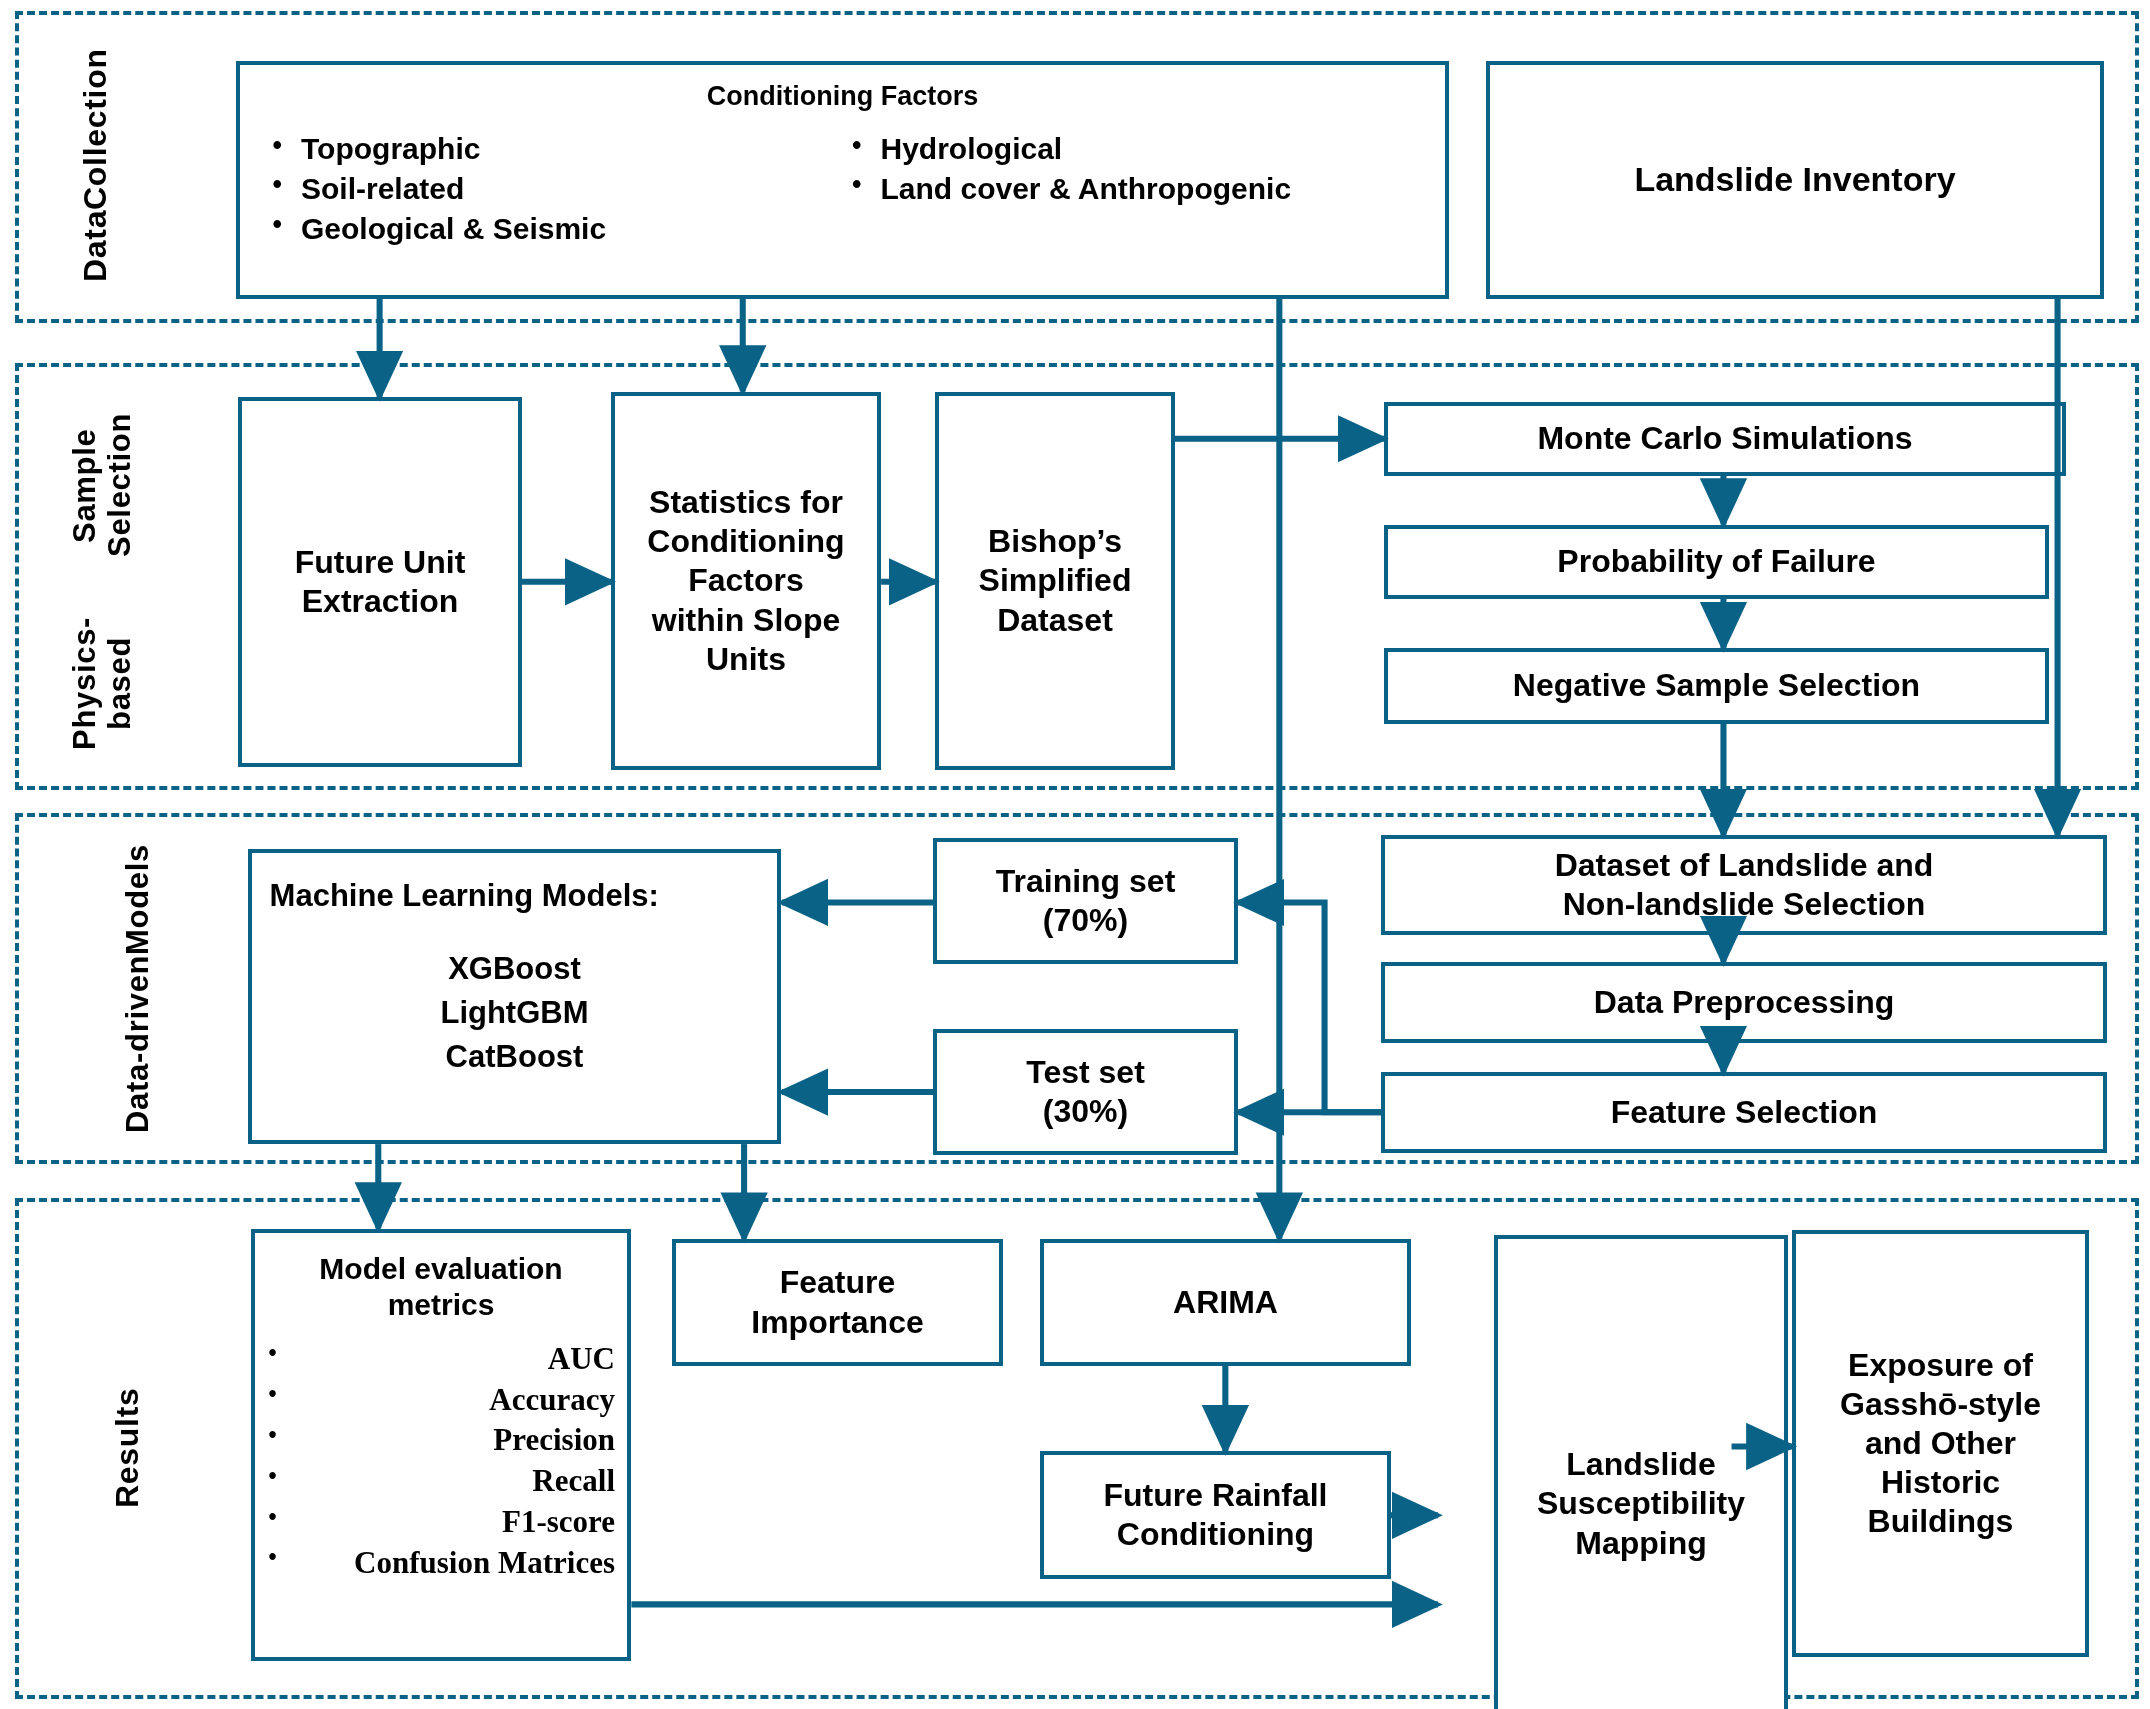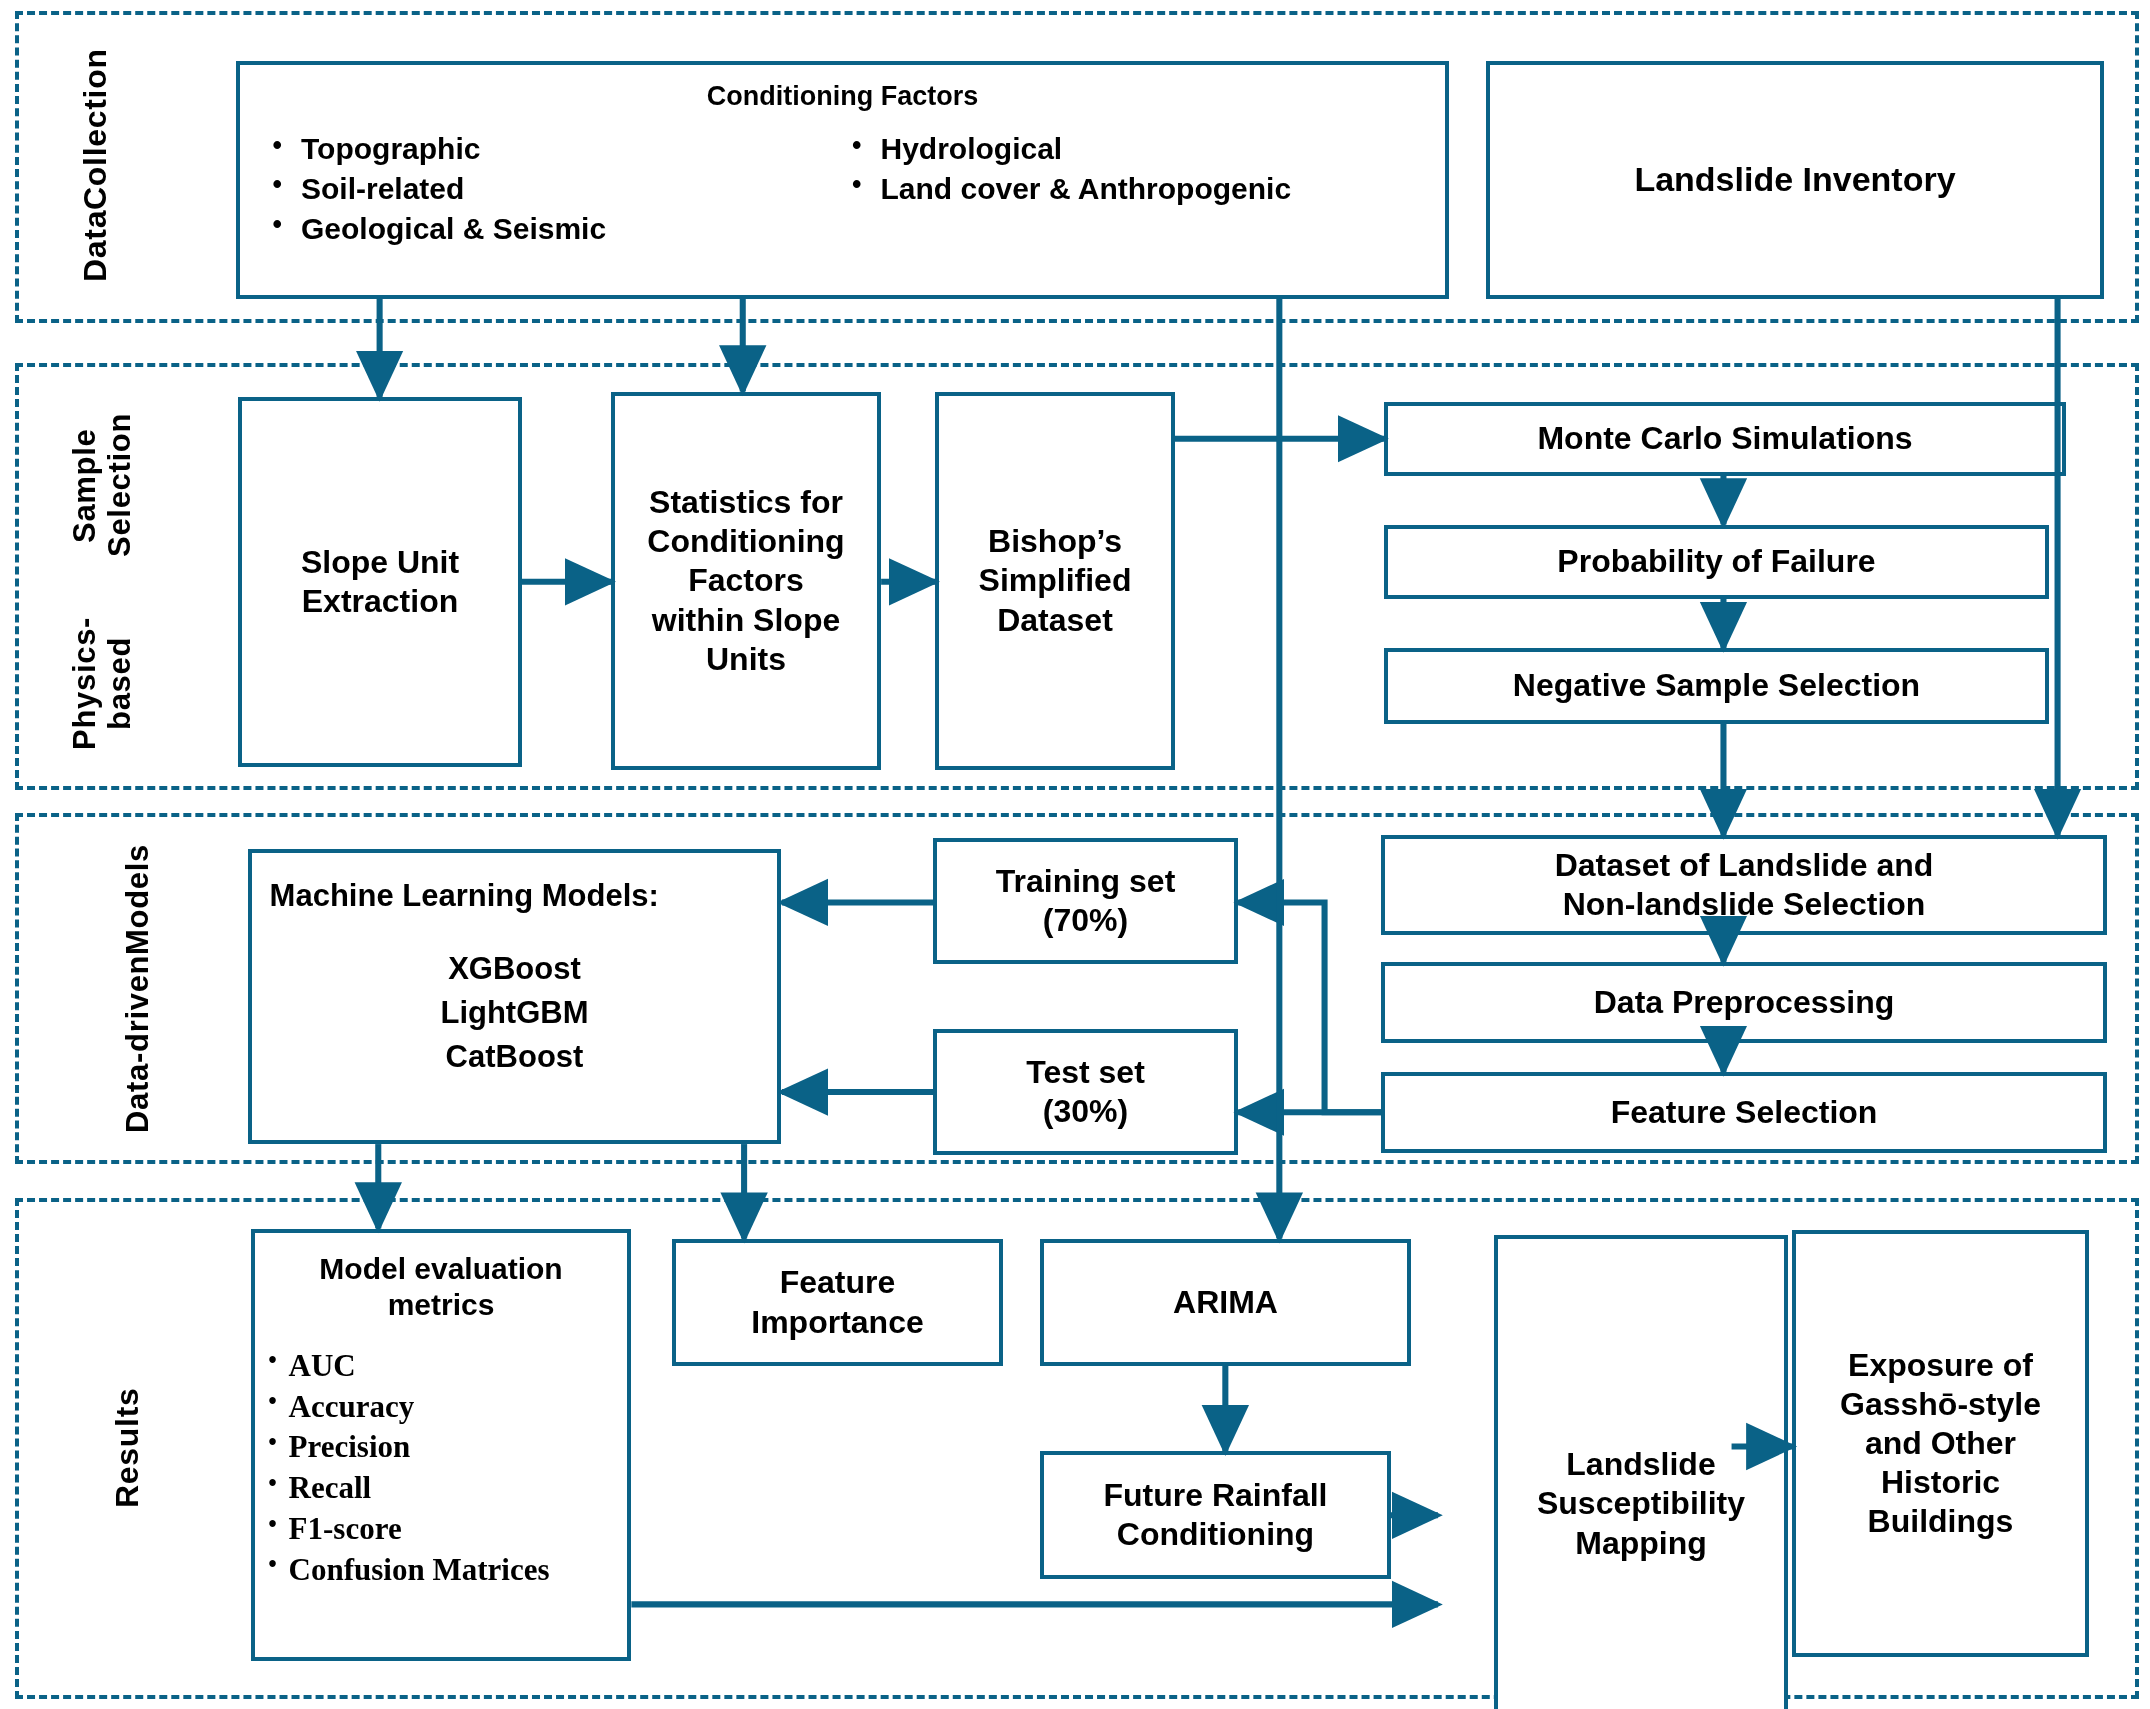--- a/index.html
+++ b/index.html
@@ -30,22 +30,22 @@
   #cf-cols li::before{content:"\2022";position:absolute;left:9.5px;top:-1.4px;font-size:27px;}
 
   
   #ml-box{align-items:stretch;justify-content:flex-start;padding:24px 17.6px;}
   #ml-title{font-size:31px;text-align:left;font-weight:bold;}
   #ml-list{margin-top:32px;text-align:center;font-size:31px;font-weight:bold;line-height:1.42;}
 
   
   #metrics-box{align-items:stretch;justify-content:flex-start;padding:17.6px 12px 6.8px 12px;}
   #metrics-title{font-size:30px;text-align:center;font-weight:bold;line-height:1.2;}
-  #metrics-list{margin-top:23px;list-style:none;padding:0;
-      font-family:"Liberation Serif",serif;font-size:31px;font-weight:bold;line-height:1.32;text-align:left;}
+  #metrics-list{margin-top:16px;list-style:none;padding:0;
+      font-family:"Liberation Serif",serif;font-size:31px;font-weight:bold;line-height:1.32;text-align:right;}
   #metrics-list li{position:relative;padding-left:21.6px;}
   #metrics-list li::before{content:"\2022";position:absolute;left:1.4px;top:-0.7px;
       font-family:"Liberation Sans",sans-serif;font-size:23px;}
 
   
   #wires{position:absolute;left:0;top:0;width:2151px;height:1709px;pointer-events:none;}
 </style>
 </head>
 <body>
 
@@ -80,21 +80,21 @@
     <span>Landslide Inventory</span>
   </div>
 
   <div class="band" style="left:15px;top:363px;width:2124px;height:427px;"></div>
   <div class="band-label" style="left:35px;top:378px;width:135px;height:396px;font-size:31px;">
     <span>Physics-based</span>
     <span>Sample Selection</span>
   </div>
 
   <div class="box" style="left:238px;top:397px;width:284px;height:370px;font-size:32px;">
-    <span>Slope Unit</span>
+    <span>Future Unit</span>
     <span>Extraction</span>
   </div>
 
   <div class="box" style="left:611px;top:392px;width:270px;height:378px;font-size:32px;">
     <span>Statistics for</span>
     <span>Conditioning</span>
     <span>Factors</span>
     <span>within Slope</span>
     <span>Units</span>
   </div>

